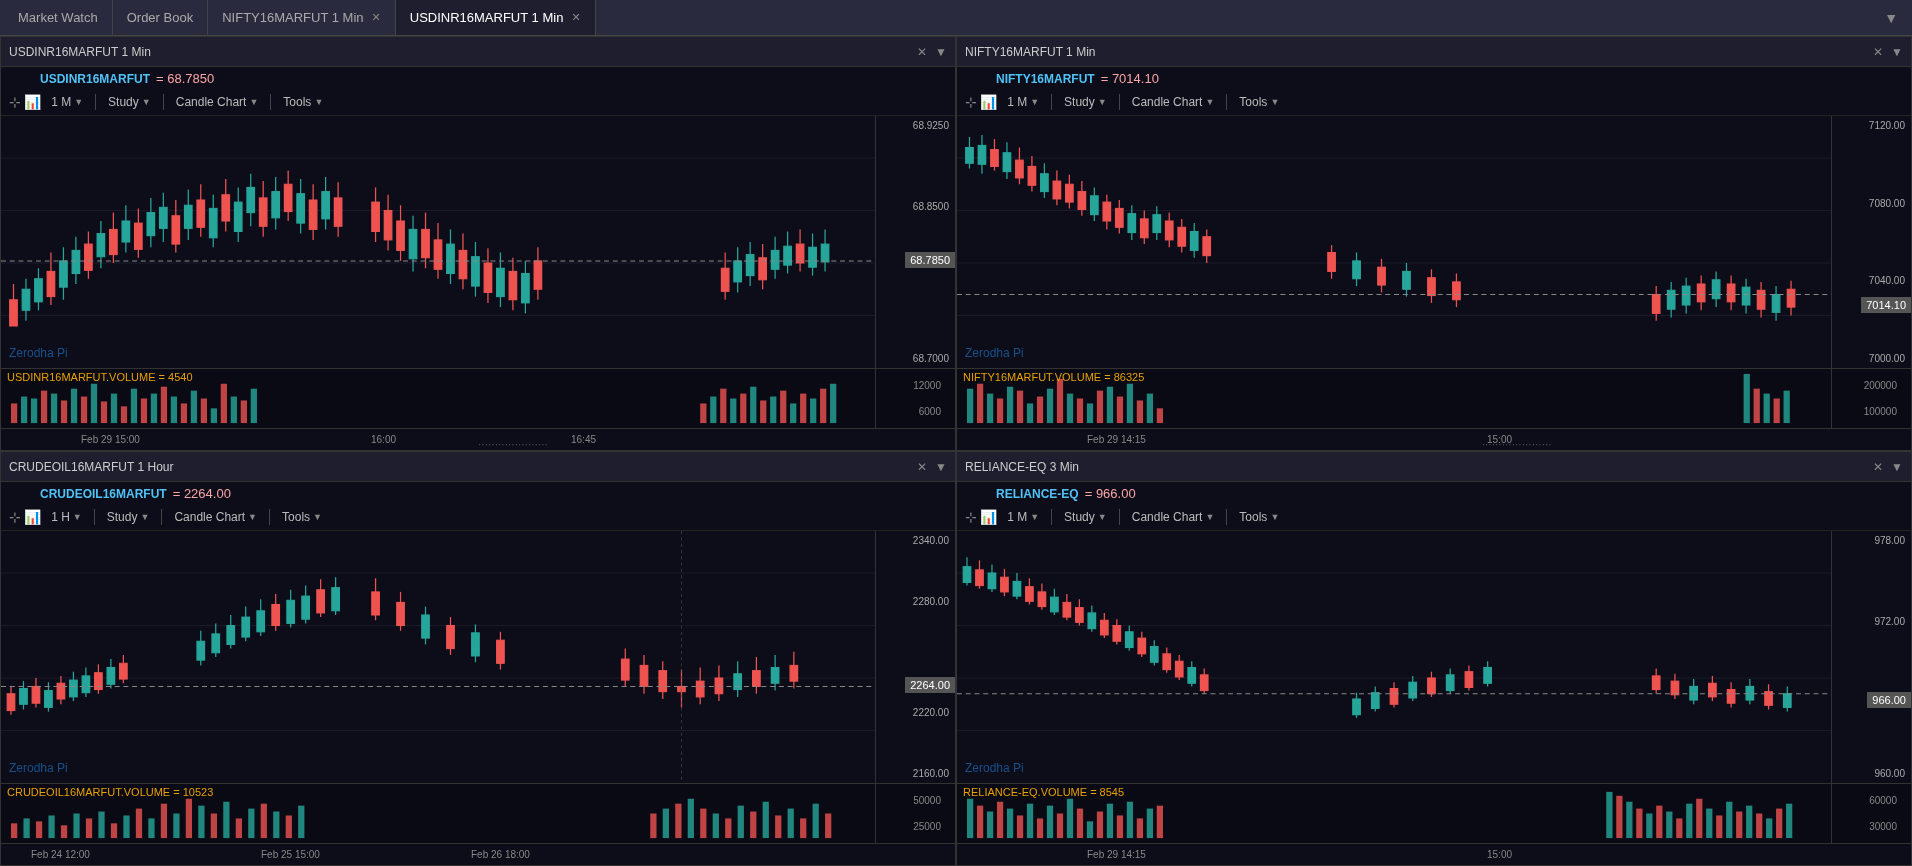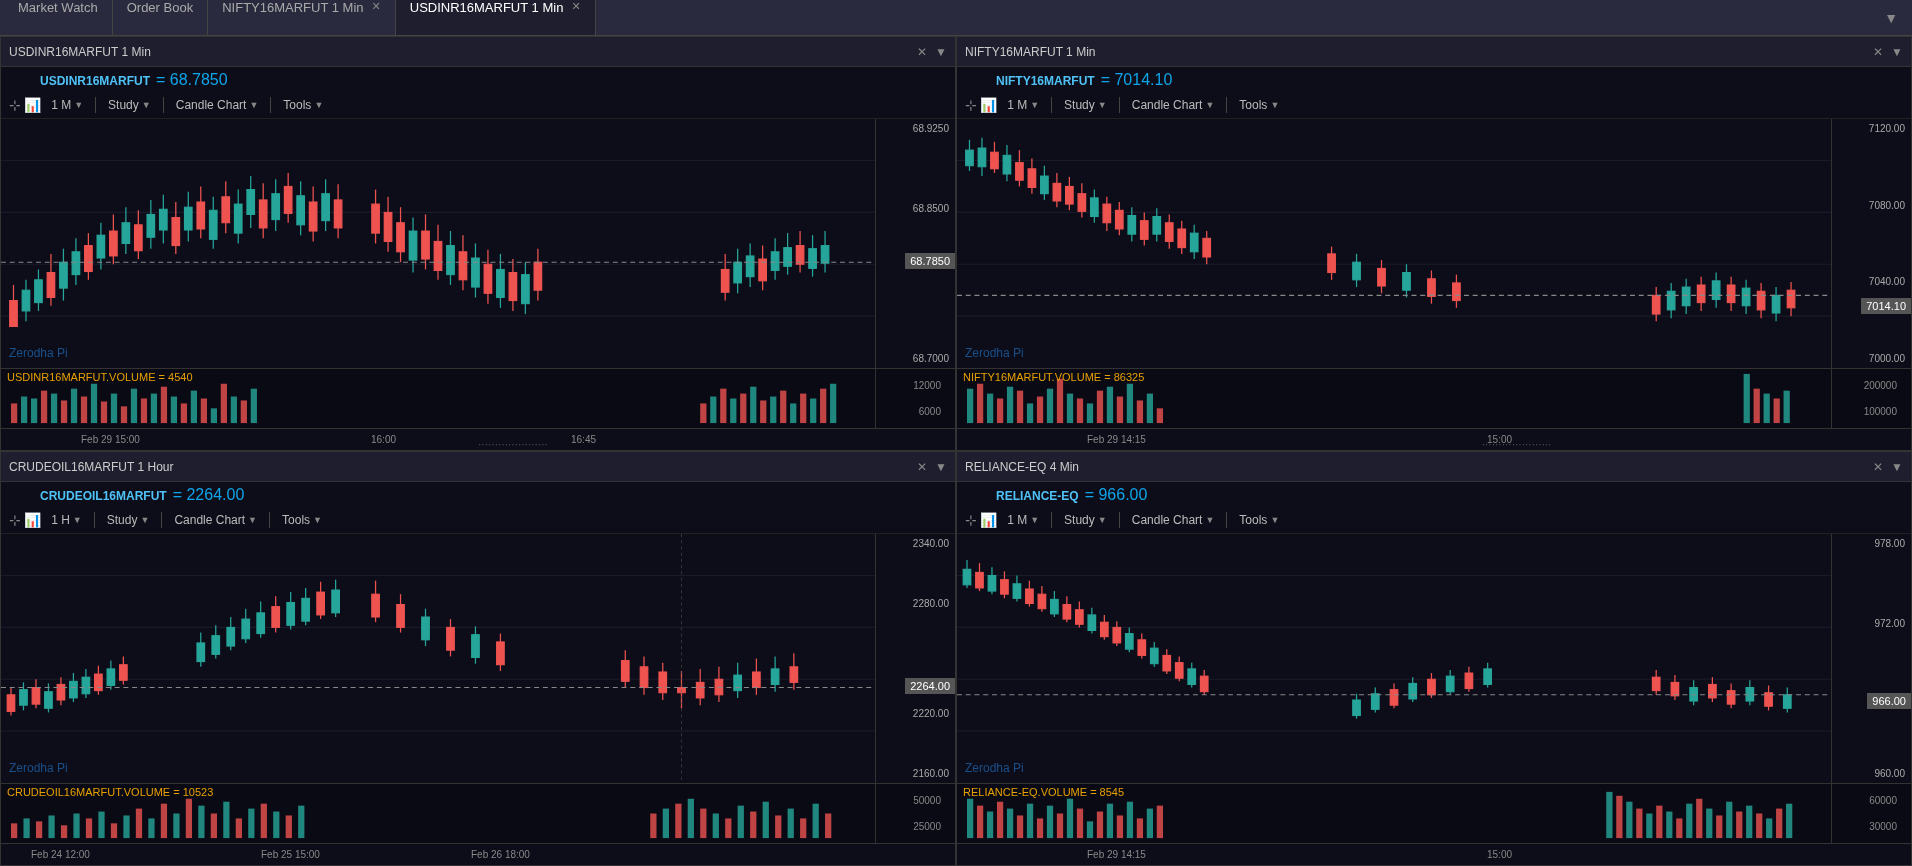--- a/index.html
+++ b/index.html
@@ -16,21 +16,21 @@
     .tab-bar {
       display: flex;
       align-items: center;
       background: #2a2a3e;
       height: 36px;
       border-bottom: 1px solid #444;
       padding: 0 4px;
     }
     .tab {
       display: flex;
-      align-items: flex-start;
+      align-items: center;
       height: 100%;
       padding: 0 14px;
       font-size: 13px;
       color: #aaa;
       cursor: pointer;
       border-right: 1px solid #444;
       white-space: nowrap;
     }
     .tab.active {
       background: #1e1e2e;
@@ -101,22 +101,22 @@
       align-items: baseline;
       gap: 6px;
       margin-left: 31px;
     }
     .symbol-name {
       color: #4fc3f7;
       font-size: 12px;
       font-weight: bold;
     }
     .symbol-price {
-      color: #0ea5e9;
-      font-size: 16px;
+      color: #fca5a5;
+      font-size: 13px;
     }
 
     
     .chart-toolbar {
       display: flex;
       align-items: center;
       background: #0d0d1a;
       padding: 3px 8px;
       gap: 4px;
       border-bottom: 1px solid #222;
@@ -867,21 +867,21 @@
     </div>
     <div class="time-axis">
       <span style="position:absolute;left:30px;">Feb 24 12:00</span>
       <span style="position:absolute;left:260px;">Feb 25 15:00</span>
       <span style="position:absolute;left:470px;">Feb 26 18:00</span>
     </div>
   </div>
 
   <div class="chart-panel">
     <div class="chart-header">
-      <span class="panel-title">RELIANCE-EQ 4 Min</span>
+      <span class="panel-title">RELIANCE-EQ 3 Min</span>
       <span class="close-x">✕</span>
       <span class="panel-overflow">▼</span>
     </div>
     <div class="symbol-row">
       <span class="symbol-name">RELIANCE-EQ</span>
       <span class="symbol-price">= 966.00</span>
     </div>
     <div class="chart-toolbar">
       <span style="color:#888;font-size:14px;">⊹</span>
       <span style="color:#888;font-size:14px;">📊</span>

